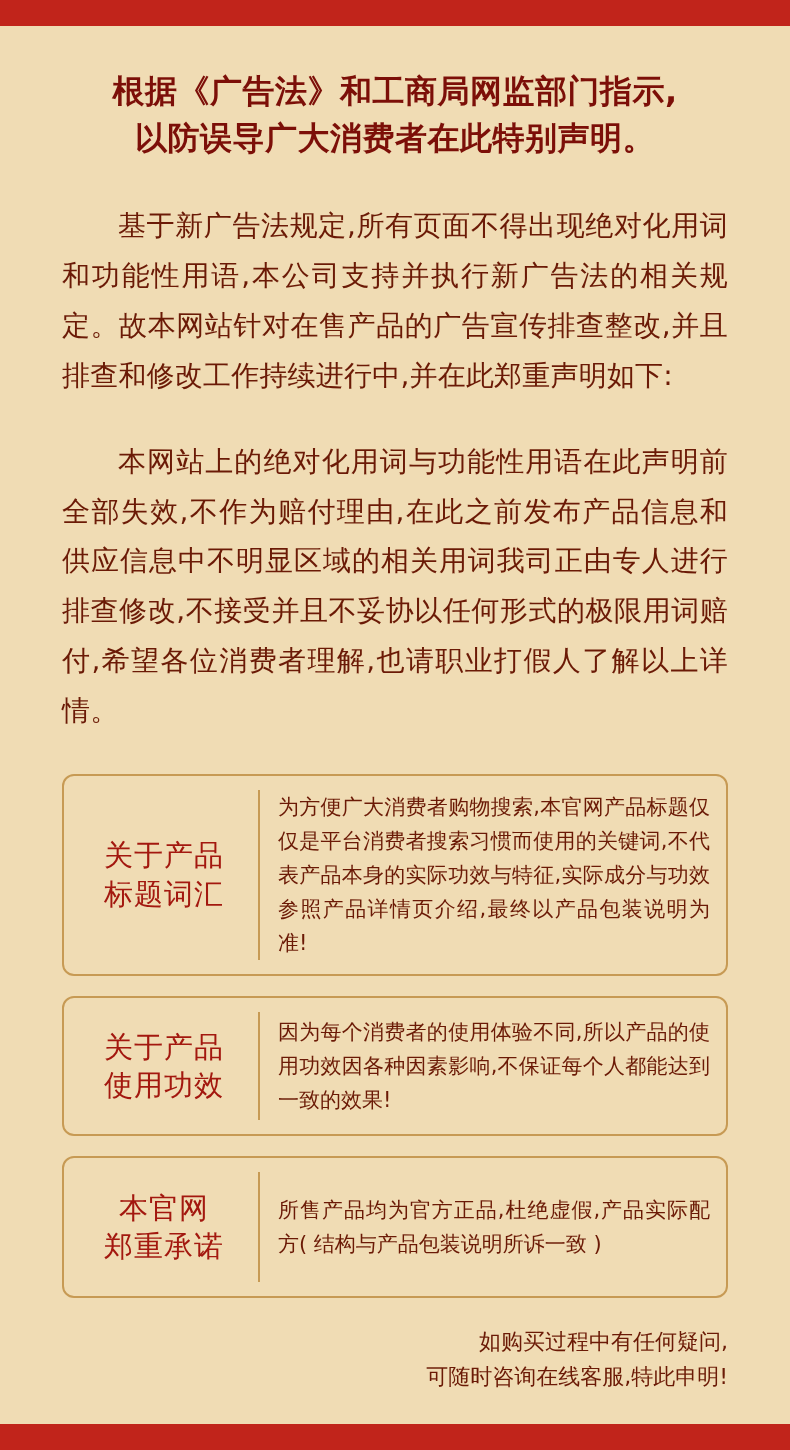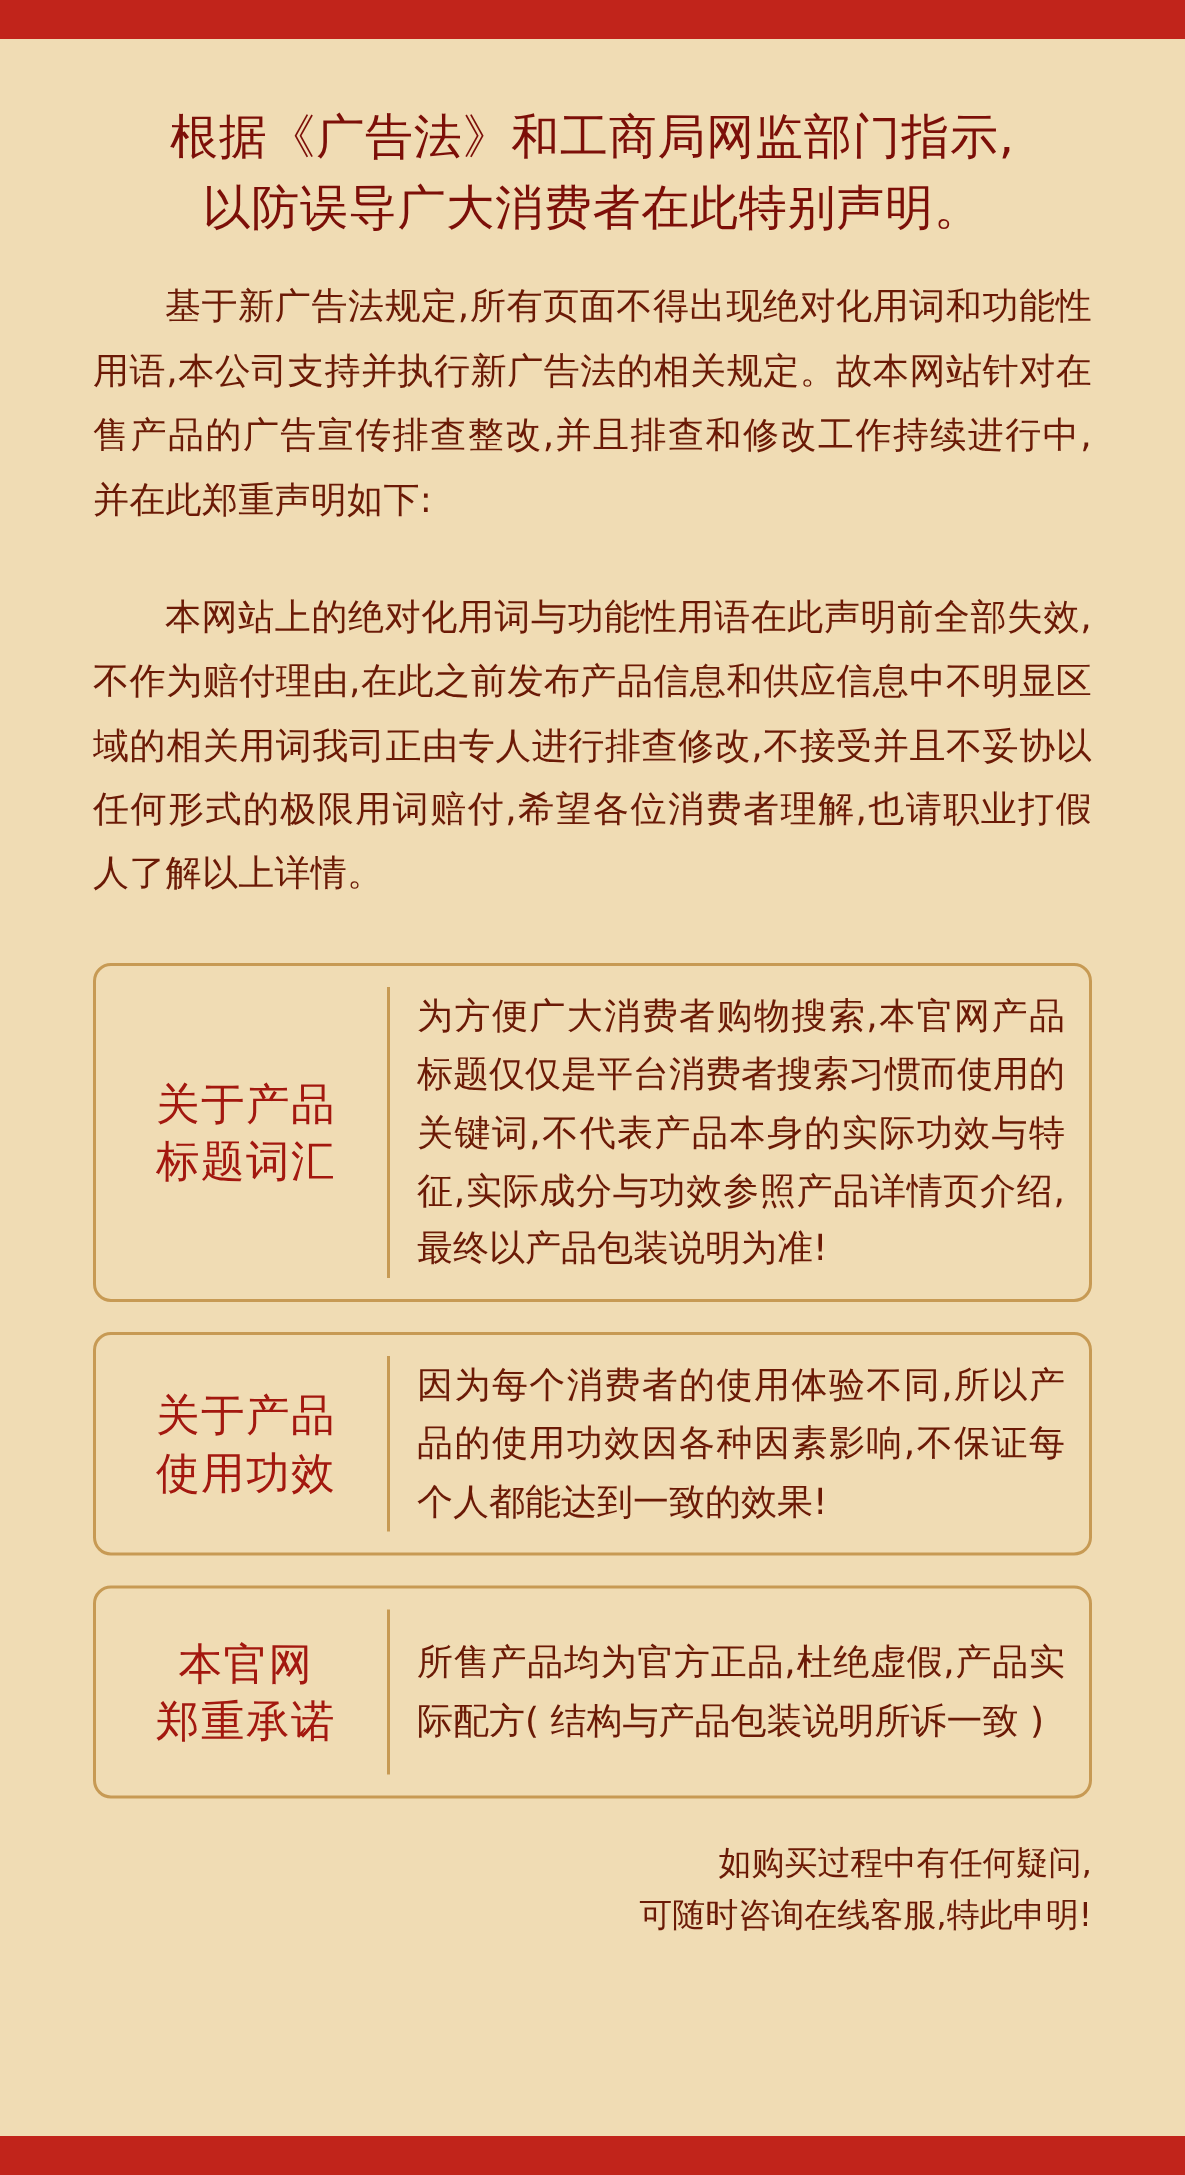--- a/index.html
+++ b/index.html
@@ -34,38 +34,38 @@
   }
   .content {
     flex: 1 1 auto;
     padding: 42px 62px 0 62px;
     box-sizing: border-box;
     display: flex;
     flex-direction: column;
   }
   .headline {
     color: #7c0f08;
-    font-weight: normal;
+    font-weight: bold;
     font-size: 32px;
     line-height: 1.46;
     text-align: center;
     letter-spacing: 0.5px;
     margin: 0 0 22px 0;
   }
   .headline .l2 {
     display: block;
   }
   .para {
     color: #6b1a06;
-    font-size: 24px;
+    font-size: 28px;
     line-height: 1.78;
     text-align: justify;
     text-justify: inter-ideograph;
     text-indent: 2em;
-    margin: 0 0 26px 0;
+    margin: 18px 0 26px 0;
     letter-spacing: 0.2px;
   }
   .para.second {
     margin-top: 10px;
     margin-bottom: 30px;
   }
   .cards {
     margin-top: 8px;
     display: flex;
     flex-direction: column;
@@ -92,21 +92,21 @@
     justify-content: center;
     text-align: center;
     border-right: 2px solid #c79a54;
     padding-right: 10px;
     letter-spacing: 1px;
   }
   .card-body {
     flex: 1 1 auto;
     padding-left: 18px;
     color: #6b1a06;
-    font-size: 24px;
+    font-size: 21px;
     line-height: 1.62;
     text-align: justify;
     text-justify: inter-ideograph;
     display: flex;
     align-items: center;
   }
   .card.c1 { min-height: 186px; }
   .card.c2 { min-height: 140px; }
   .card.c3 { min-height: 142px; }
   .footer {

